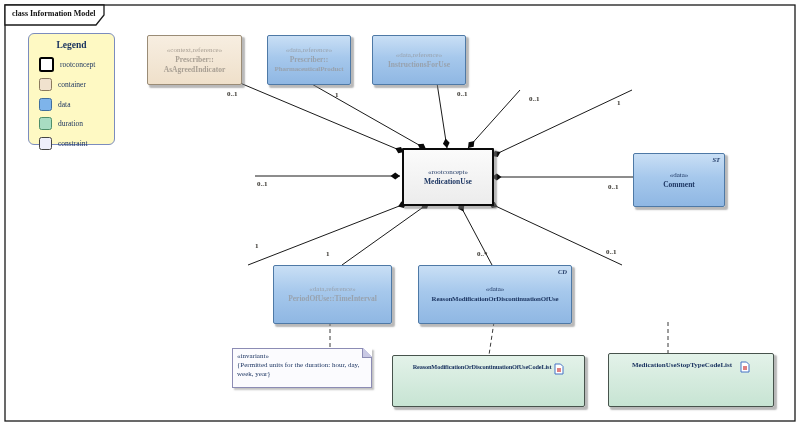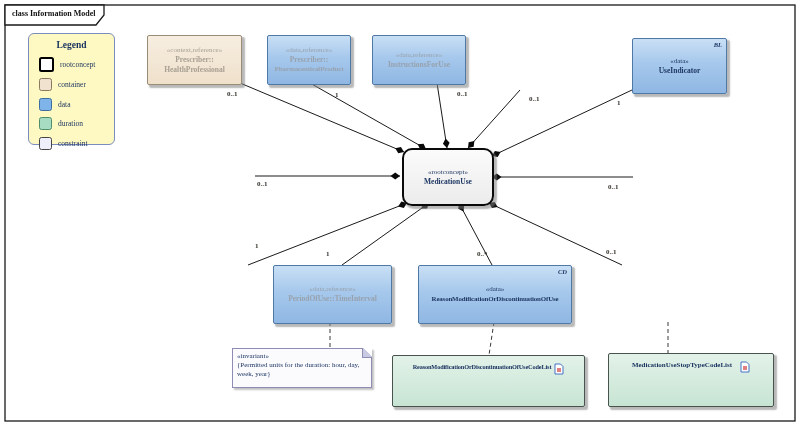--- a/index.html
+++ b/index.html
@@ -5,21 +5,21 @@
   html,body{margin:0;padding:0;background:#fff;}
   #canvas{position:relative;width:800px;height:426px;background:#fff;overflow:hidden;
           font-family:Liberation Serif, serif;}
   #wires{position:absolute;left:0;top:0;width:800px;height:426px;z-index:1;}
   .uml-box{position:absolute;z-index:2;display:flex;flex-direction:column;justify-content:center;
            align-items:center;text-align:center;border-radius:2px;
            box-shadow:2.5px 2.5px 1.5px rgba(125,125,125,.55);}
   .blue{background:linear-gradient(180deg,#C9DFF5 0%,#A6C8EC 45%,#8FB7E3 100%);
         border:1px solid #4E79A6;}
   .tan{background:linear-gradient(180deg,#F7EEE1 0%,#EFE0CA 100%);border:1px solid #9A8C76;}
-  .root{background:linear-gradient(180deg,#FBFBFB 0%,#ECECEC 100%);border:2.5px solid #0A0A0A;border-radius:10px;}
+  .root{background:linear-gradient(180deg,#FBFBFB 0%,#ECECEC 100%);border:2.5px solid #0A0A0A;border-radius:1px;}
   .green{background:linear-gradient(180deg,#E3F2E9 0%,#C7E4D3 100%);border:1.5px solid #47534C;
          flex-direction:row;justify-content:center;align-items:flex-start;padding-top:7px;}
   .stereo{font-size:7px;color:#1F3864;line-height:9px;}
   .bname{font-size:7.5px;font-weight:bold;color:#1F3864;line-height:9.5px;white-space:nowrap;}
   .fit{font-size:6.9px;letter-spacing:-.15px;}
   .fit2{font-size:7px;letter-spacing:-.1px;}
   .ref .stereo,.ref .bname{color:#98A2AE;}
   .tan.ref .stereo,.tan.ref .bname{color:#A89F93;}
   .tmark{position:absolute;top:1.5px;right:4px;font-size:6.5px;font-style:italic;font-weight:bold;color:#1F3864;}
   .mult{position:absolute;z-index:3;font-size:7px;font-weight:600;color:#33302A;white-space:nowrap;}
@@ -104,47 +104,47 @@
     </div>
     <div class="litem">
       <div class="swatch sw-constraint"></div>
       <span>constraint</span>
     </div>
   </div>
 
   <div class="uml-box tan ref" style="left:147px;top:35px;width:93px;height:48px">
     <div class="stereo">«context,reference»</div>
     <div class="bname">Prescriber::</div>
-    <div class="bname">HealthProfessional</div>
+    <div class="bname">AsAgreedIndicator</div>
   </div>
 
   <div class="uml-box blue ref" style="left:267px;top:35px;width:82px;height:48px">
     <div class="stereo">«data,reference»</div>
     <div class="bname">Prescriber::</div>
     <div class="bname fit2">PharmaceuticalProduct</div>
   </div>
 
   <div class="uml-box blue ref" style="left:372px;top:35px;width:92px;height:48px">
     <div class="stereo">«data,reference»</div>
     <div class="bname">InstructionsForUse</div>
   </div>
 
 
-  <div class="uml-box blue" style="left:632px;top:38px;width:93px;height:54px">
-    <span class="tmark">BL</span>
-    <div class="stereo">«data»</div>
-    <div class="bname">UseIndicator</div>
-  </div>
 
 
   <div class="uml-box root" style="left:402px;top:148px;width:88px;height:54px">
     <div class="stereo">«rootconcept»</div>
     <div class="bname">MedicationUse</div>
   </div>
 
+  <div class="uml-box blue" style="left:633px;top:153px;width:90px;height:52px">
+    <span class="tmark">ST</span>
+    <div class="stereo">«data»</div>
+    <div class="bname">Comment</div>
+  </div>
 
 
   <div class="uml-box blue ref" style="left:273px;top:265px;width:117px;height:57px">
     <div class="stereo">«data,reference»</div>
     <div class="bname">PeriodOfUse::TimeInterval</div>
   </div>
 
   <div class="uml-box blue" style="left:418px;top:265px;width:152px;height:57px">
     <span class="tmark">CD</span>
     <div class="stereo">«data»</div>

